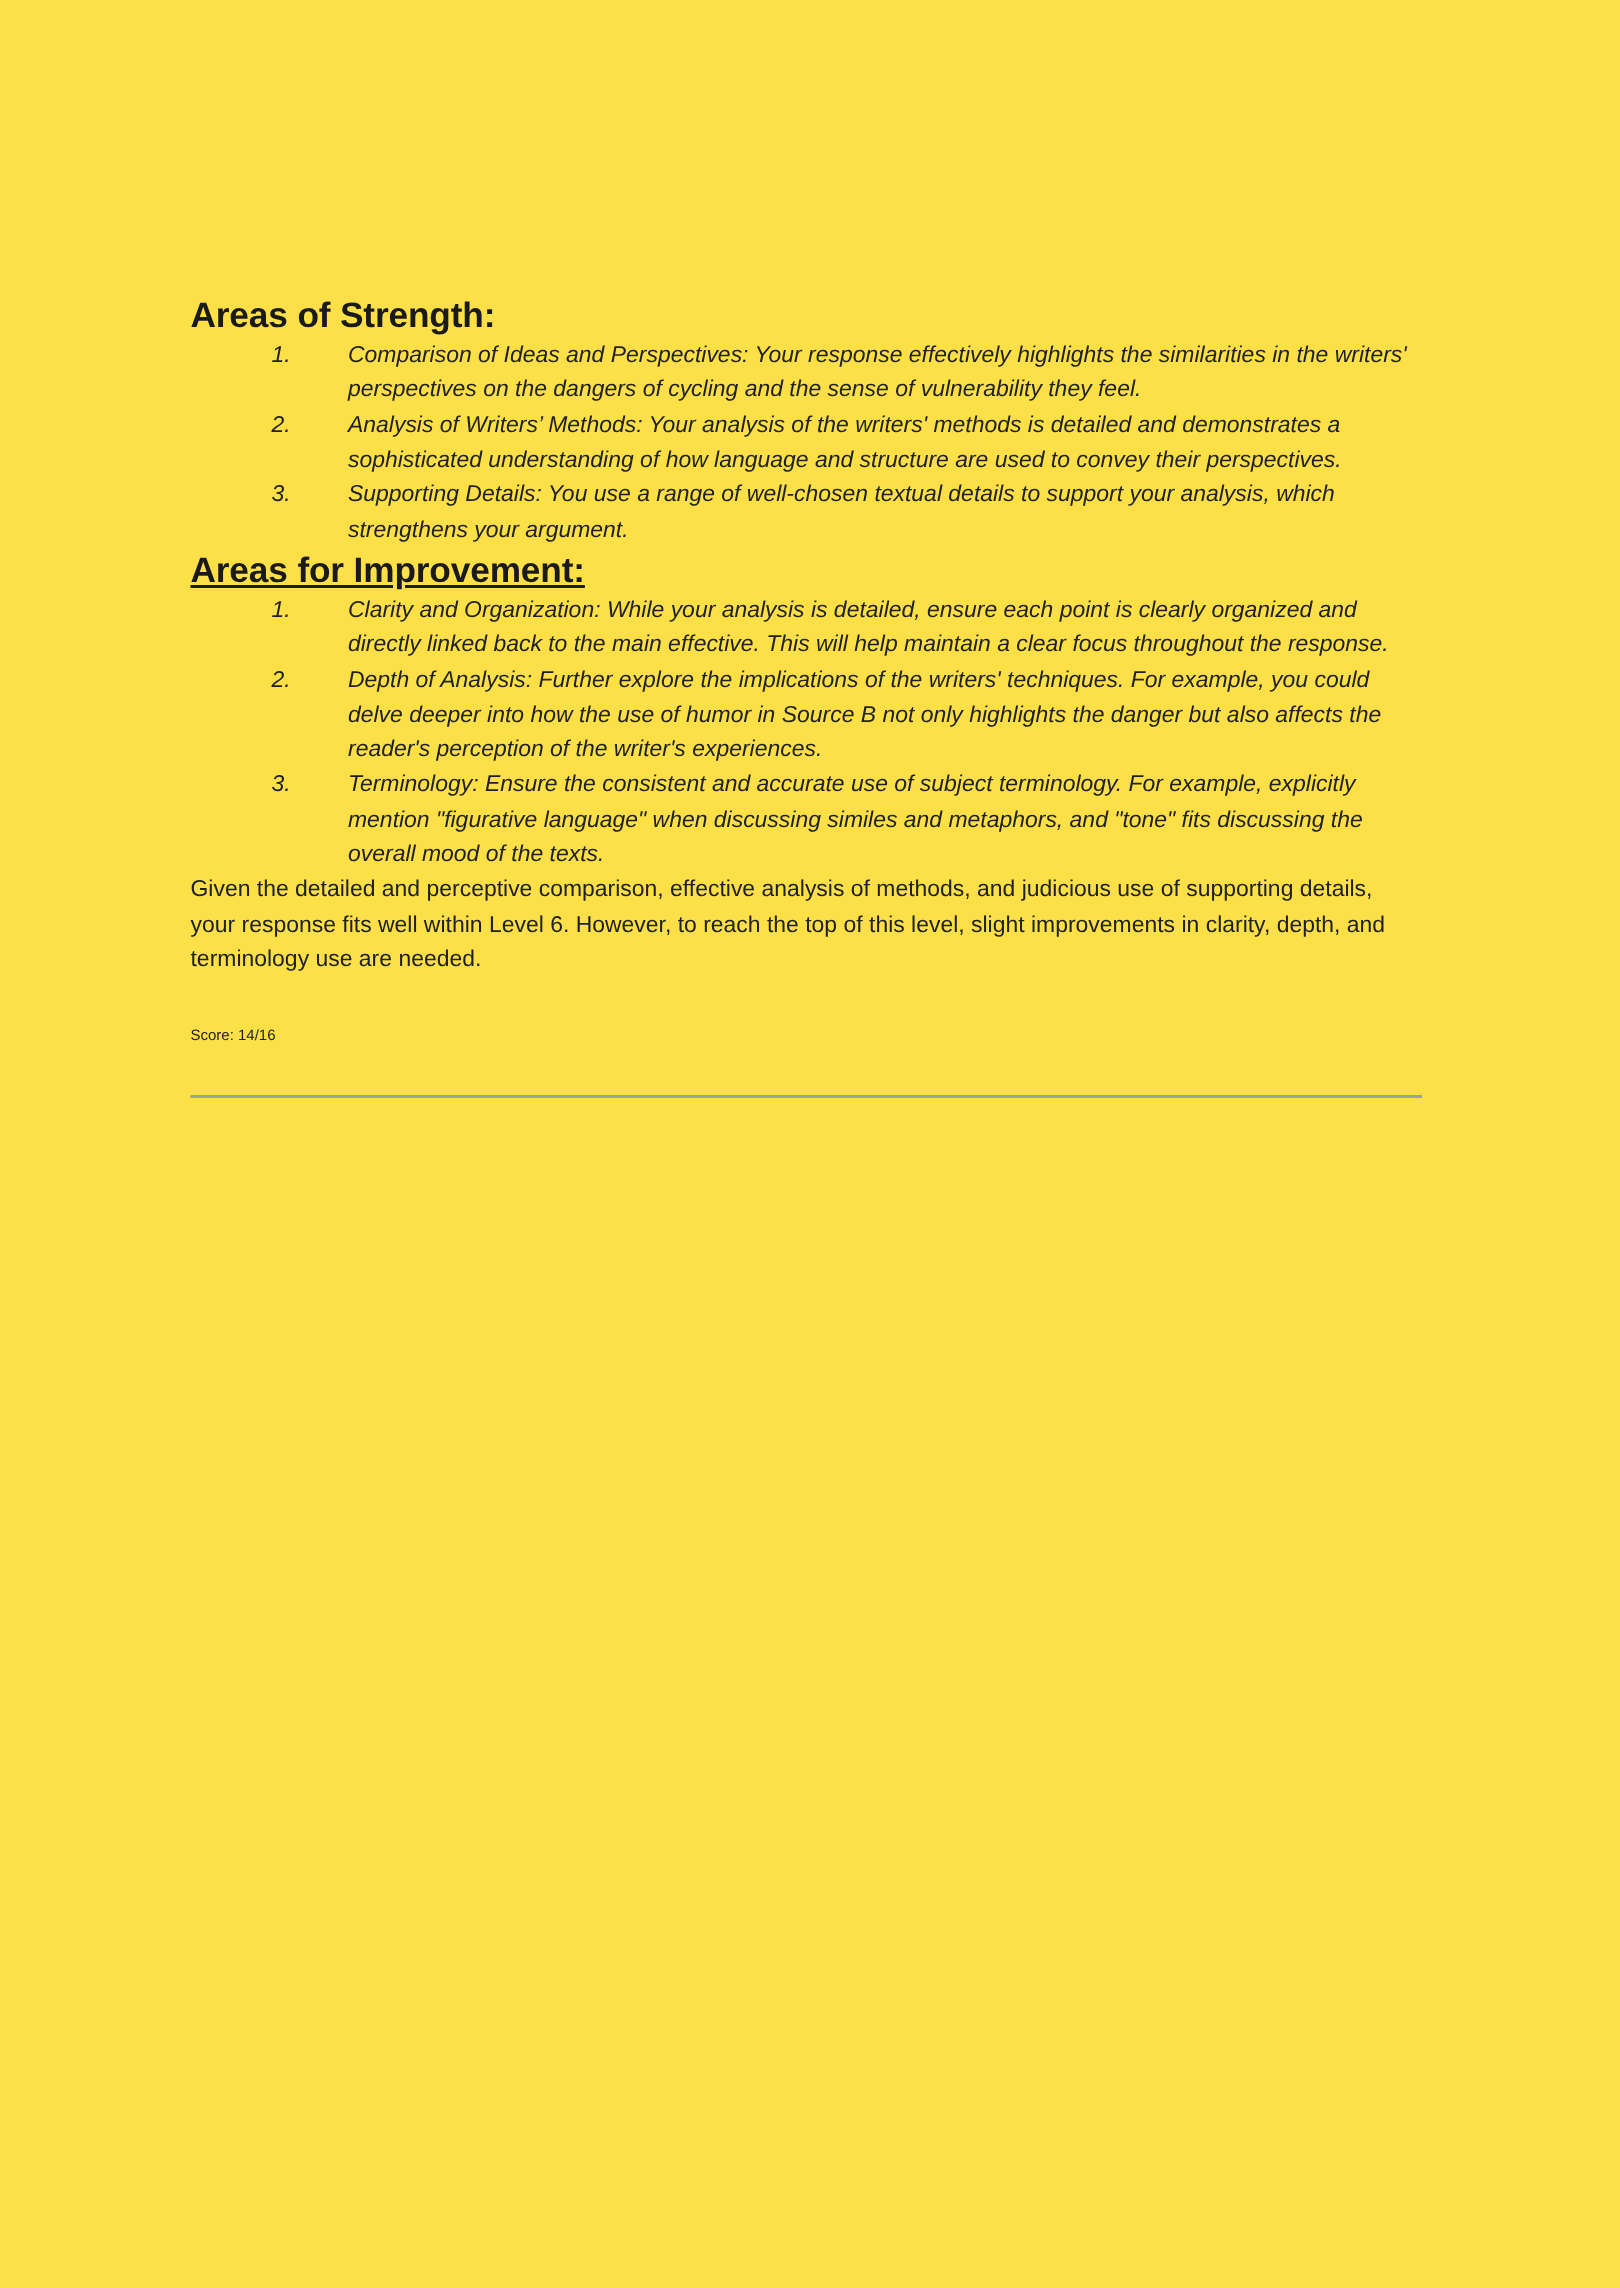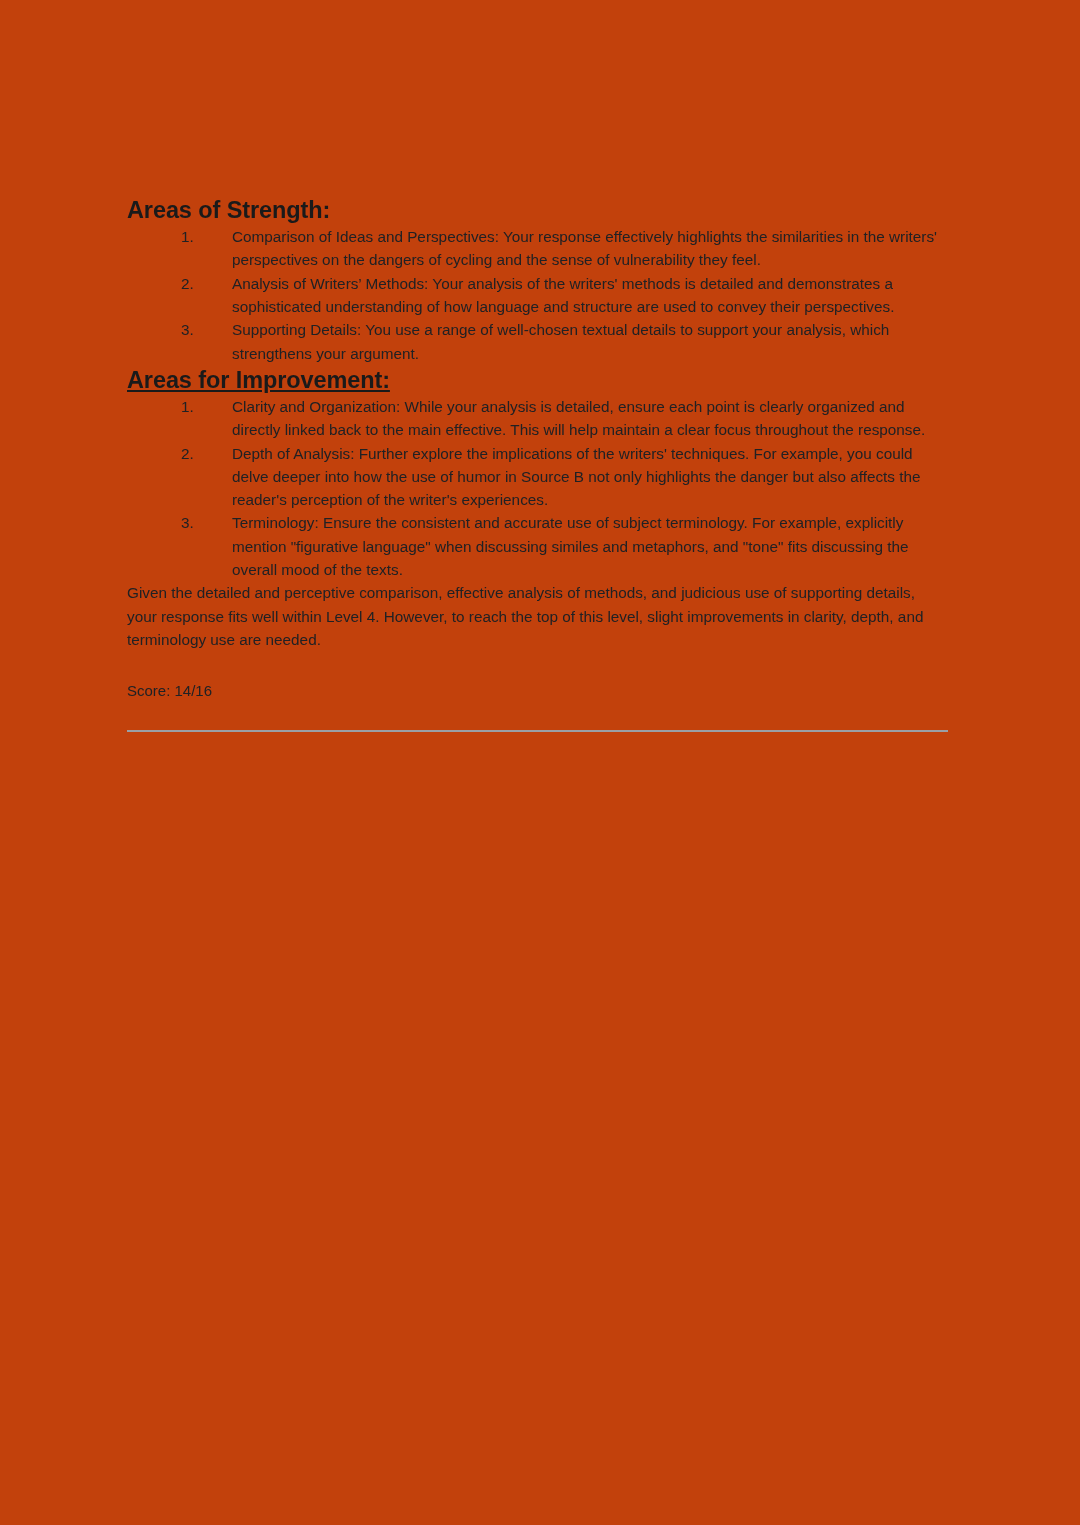--- a/index.html
+++ b/index.html
@@ -12,21 +12,21 @@
     height: 1525px;
     font-family: "Liberation Sans", sans-serif;
     color: #202124;
     -webkit-font-smoothing: antialiased;
   }
 
   .page {
     position: relative;
     width: 1080px;
     height: 1525px;
-    background: #c2410c;
+    background: #fde047;
     box-sizing: border-box;
     padding: 195px 132px 0 127px;
   }
 
   .doc-body {
     width: 815px;
   }
 
   h2.section-heading {
     font-size: 23.5px;
@@ -47,36 +47,37 @@
     list-style-type: decimal;
     list-style-position: outside;
   }
   ol.numbered-list > li {
     font-size: 15.3px;
     line-height: 23.3px;
     color: #202124;
     margin: 0;
     padding-left: 34px;
     text-align: left;
+    font-style: italic;
   }
   ol.numbered-list > li::marker {
     font-size: 15.3px;
     color: #202124;
   }
 
   p.body-paragraph {
     font-size: 15.3px;
     line-height: 23.3px;
     color: #202124;
     margin: 0;
     text-align: left;
   }
 
   p.score-line {
-    font-size: 15px;
+    font-size: 10px;
     line-height: 23.3px;
     color: #202124;
     margin: 28px 0 0 0;
   }
 
   .divider {
     margin: 27px 0 0 0;
     height: 0;
     border: 0;
     border-top: 2px solid #9aa0a6;
@@ -99,20 +100,20 @@
 
     <h2 class="section-heading heading-improvement">Areas for Improvement:</h2>
 
     <ol class="numbered-list">
       <li>Clarity and Organization: While your analysis is detailed, ensure each point is clearly organized and directly linked back to the main effective. This will help maintain a clear focus throughout the response.</li>
       <li>Depth of Analysis: Further explore the implications of the writers' techniques. For example, you could delve deeper into how the use of humor in Source B not only highlights the danger but also affects the reader's perception of the writer's experiences.</li>
       <li>Terminology: Ensure the consistent and accurate use of subject terminology. For example, explicitly mention "figurative language" when discussing similes and metaphors, and "tone" fits discussing the overall mood of the texts.</li>
     </ol>
 
 
-    <p class="body-paragraph">Given the detailed and perceptive comparison, effective analysis of methods, and judicious use of supporting details, your response fits well within Level 4. However, to reach the top of this level, slight improvements in clarity, depth, and terminology use are needed.</p>
+    <p class="body-paragraph">Given the detailed and perceptive comparison, effective analysis of methods, and judicious use of supporting details, your response fits well within Level 6. However, to reach the top of this level, slight improvements in clarity, depth, and terminology use are needed.</p>
 
     <p class="score-line">Score: 14/16</p>
 
     <hr class="divider">
 
   </div>
 </div>
 
 </body></html>

